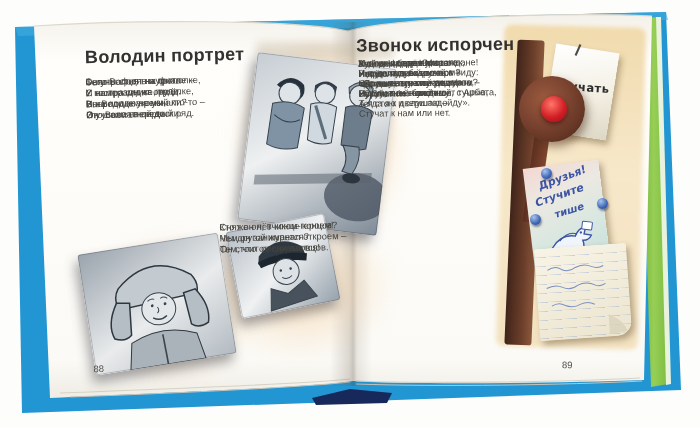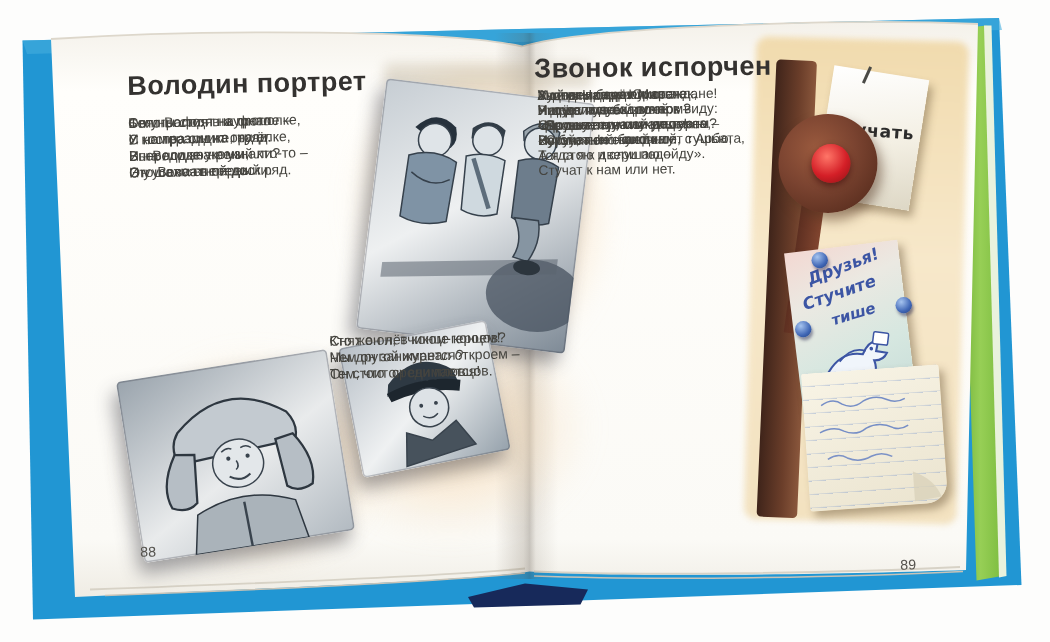--- a/index.html
+++ b/index.html
@@ -276,16 +276,16 @@
       <span class="stanza">А тётя Настя глуховата
 И просит всех иметь в виду:
 «Звоните мне из автомата,
 Из ближней булочной, с Арбата,
 Тогда я к двери подойду».</span>
       <span class="stanza">Учитель дядя Юра
 Несёт листок другой:
 «Прошу стучать культурно –
 Рукой, а не ногой».</span>
     </div>
-    <div class="pagenum" style="left:598px;top:360px;margin-top:13px;">89</div>
+    <div class="pagenum" style="left:560px;top:360px;">89</div>
   </div>
 
 </div>
 
 </body></html>

